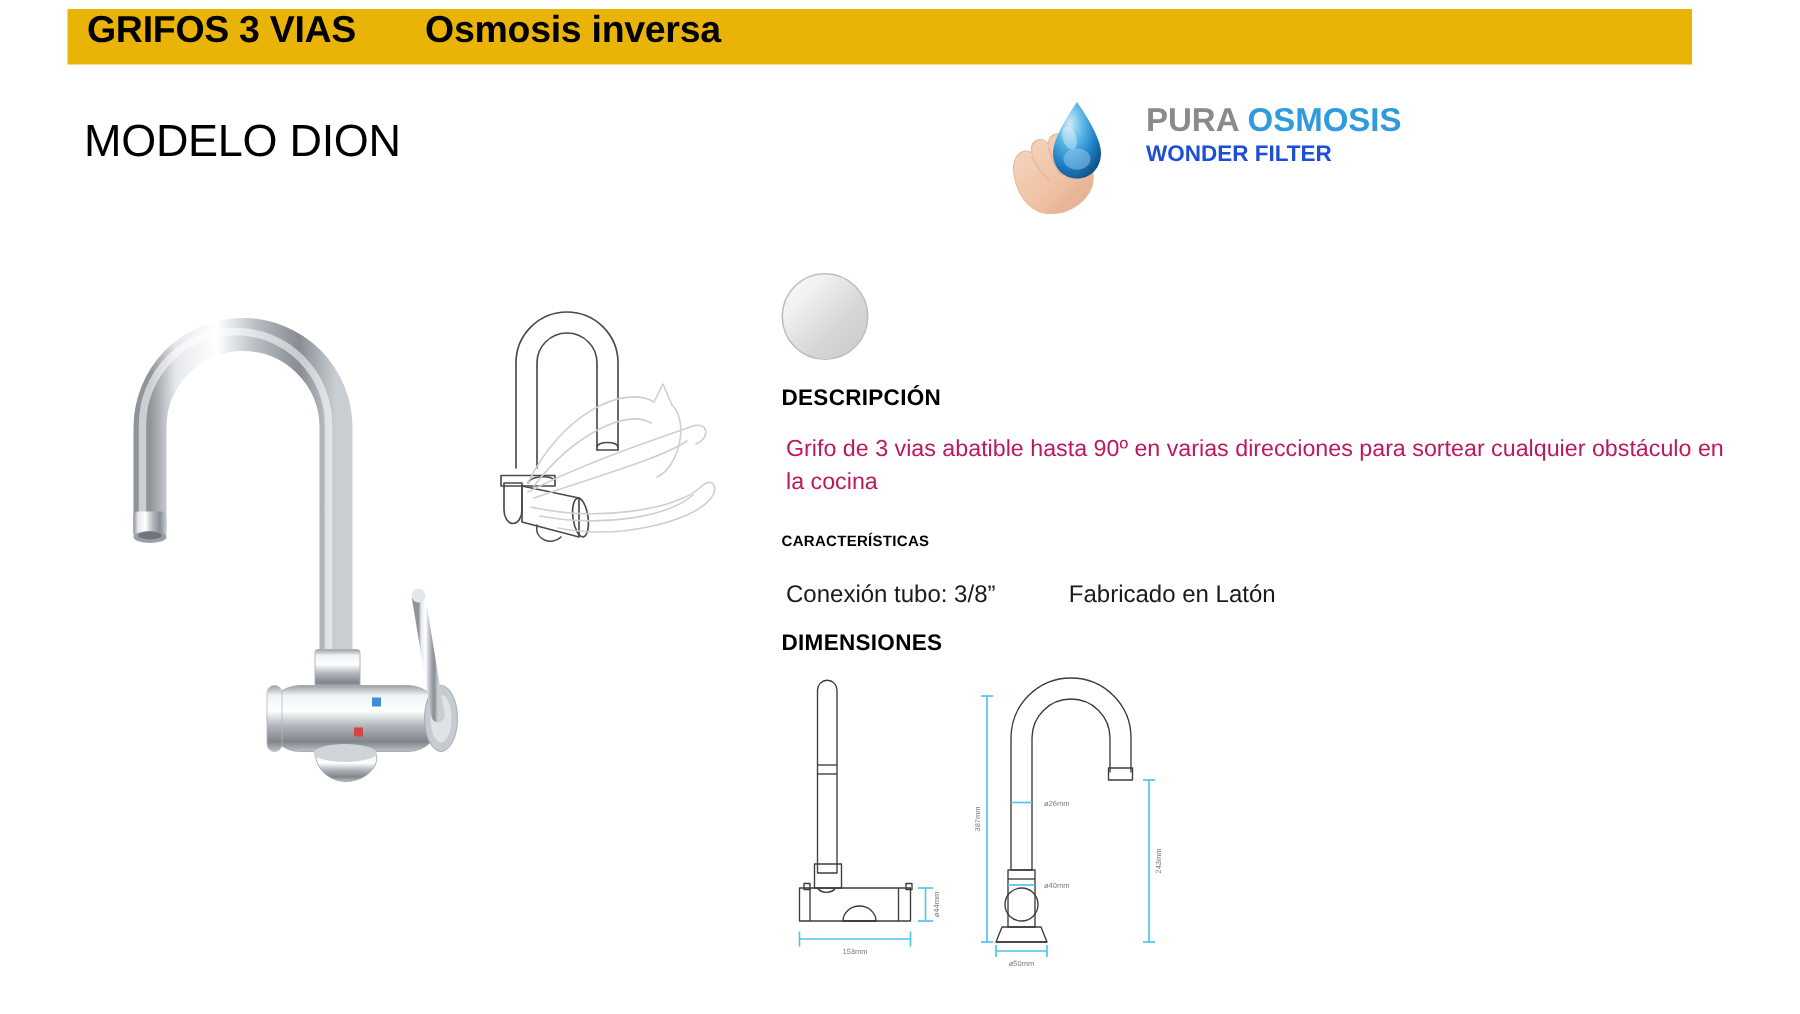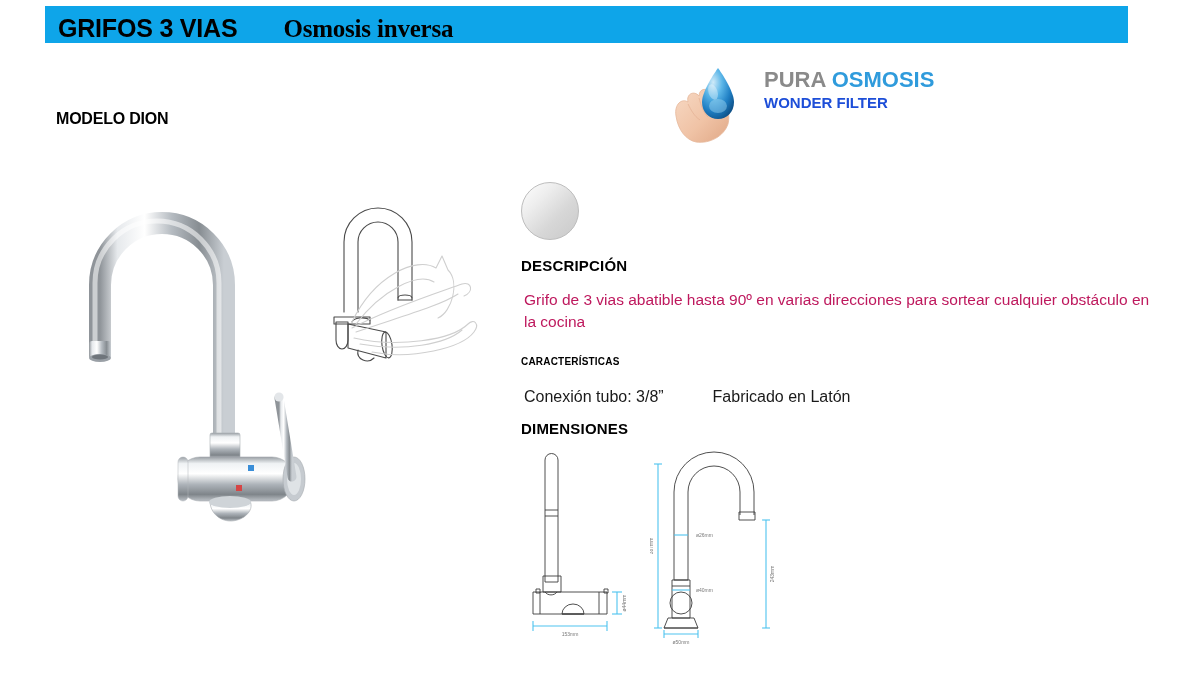--- a/index.html
+++ b/index.html
@@ -9,36 +9,36 @@
     font-family:"Liberation Sans", sans-serif;
     color:#000;
     overflow:hidden;
     position:relative;
   }
   .page{position:absolute;inset:0;}
 
   
   .header-band{
     position:absolute;left:45px;top:6px;width:1083px;height:37px;
-    background:#0ea5e9;
-    display:flex;align-items:flex-end;
+    background:#eab308;
+    display:flex;align-items:flex-start;
   }
   .header-title{
     font-size:25px;font-weight:bold;letter-spacing:-0.2px;
     margin-left:13px;white-space:nowrap;color:#000;
   }
   .header-sub{
     font-size:25px;font-weight:bold;letter-spacing:-0.2px;
-    margin-left:46px;white-space:nowrap;color:#000;font-family:Liberation Serif, serif;
+    margin-left:46px;white-space:nowrap;color:#000;
   }
 
   
   .model-title{
     position:absolute;left:56px;top:78px;
-    font-size:16px;font-weight:bold;letter-spacing:-0.2px;margin-top:32px;
+    font-size:30px;font-weight:normal;letter-spacing:-0.2px;
   }
 
   
   .logo{position:absolute;left:672px;top:58px;width:420px;height:95px;}
   .logo-mark{position:absolute;left:0;top:2px;width:92px;height:88px;}
   .logo-text{position:absolute;left:92px;top:10px;}
   .logo-line1{font-size:22px;font-weight:bold;line-height:1.05;white-space:nowrap;}
   .logo-line1 .pura{color:#8a8a8a;}
   .logo-line1 .osmosis{color:#2f9bdc;}
   .logo-line2{font-size:16px;font-weight:bold;color:#2f7fd0;line-height:1.25;white-space:nowrap;margin-top:2px;}

